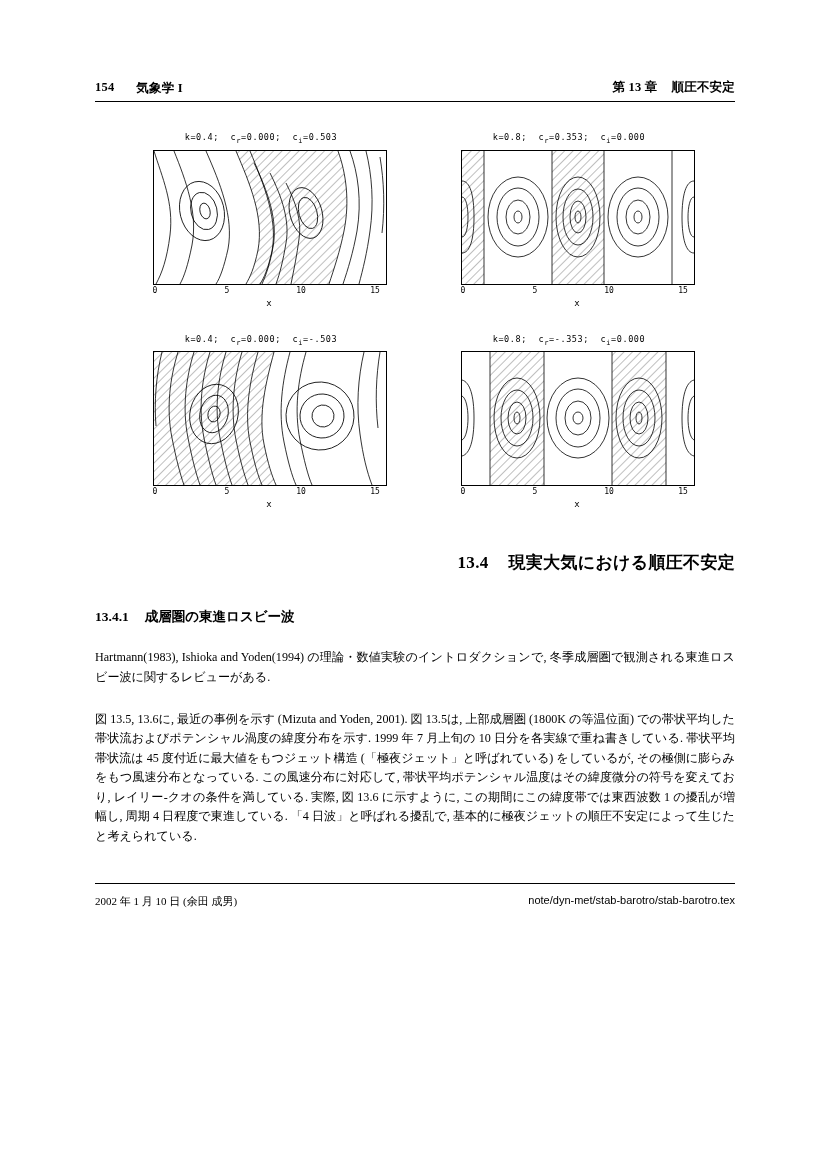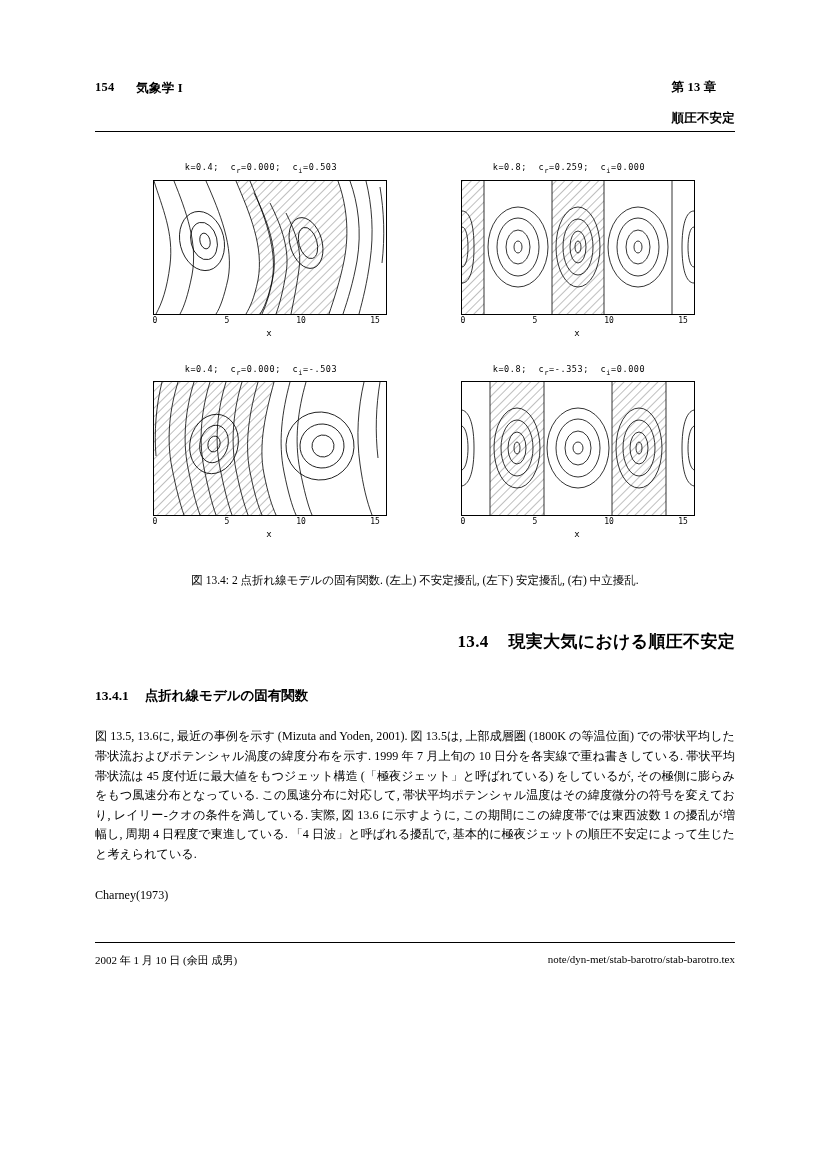--- a/index.html
+++ b/index.html
@@ -30,21 +30,21 @@
   
   .runhead {
     display: flex;
     justify-content: space-between;
     align-items: baseline;
     font-size: 12.5px;
     font-weight: bold;
     letter-spacing: 0.2px;
   }
   .runhead .left { display: flex; gap: 22px; }
-  .runhead .right { display: flex; gap: 14px; flex-direction: column; }
+  .runhead .right { display: flex; gap: 14px; }
   .rule {
     border-bottom: 1.1px solid #000;
     margin-top: 4px;
   }
   
   .figure {
     margin-top: 30px;
   }
   .panel-grid {
     display: grid;
@@ -131,21 +131,21 @@
     border-bottom: 1.1px solid #000;
     margin-top: 36px;
   }
   .footer {
     display: flex;
     justify-content: space-between;
     font-size: 11px;
     margin-top: 10px;
     text-align: center;
   }
-  .footer .right { font-family: Liberation Serif, serif; }
+  .footer .right { font-family: Liberation Sans, sans-serif; }
 </style>
 </head>
 <body>
 
 <div class="page">
   <div class="content">
 
     <div class="runhead">
       <div class="left">
         <span>154</span>
@@ -208,21 +208,21 @@
           <div class="xticks">
             <span class="xtick" style="left:2px">0</span>
             <span class="xtick" style="left:74px">5</span>
             <span class="xtick" style="left:148px">10</span>
             <span class="xtick" style="left:222px">15</span>
           </div>
           <div class="xlabel">x</div>
         </div>
 
         <div class="panel">
-          <div class="panel-title"><span>k=0.8</span>;&nbsp; <span>c</span><sub>r</sub><span>=0.259</span>;&nbsp; <span>c</span><sub>i</sub><span>=0.000</span></div>
+          <div class="panel-title"><span>k=0.8</span>;&nbsp; <span>c</span><sub>r</sub><span>=0.353</span>;&nbsp; <span>c</span><sub>i</sub><span>=0.000</span></div>
           <div class="plotbox">
 
             <svg width="232" height="133" viewBox="0 0 232 133">
               <defs>
                 <pattern id="hatchB" width="6" height="6" patternTransform="rotate(45)" patternUnits="userSpaceOnUse">
                   <line x1="0" y1="0" x2="0" y2="6" stroke="#000" stroke-width="0.5"></line>
                 </pattern>
               </defs>
               <g>
                 <rect x="0" y="0" width="22" height="133" fill="url(#hatchB)"></rect>
@@ -362,35 +362,34 @@
             <span class="xtick" style="left:2px">0</span>
             <span class="xtick" style="left:74px">5</span>
             <span class="xtick" style="left:148px">10</span>
             <span class="xtick" style="left:222px">15</span>
           </div>
           <div class="xlabel">x</div>
         </div>
 
       </div>
 
-      <div class="caption">図 13.4: 2 点折れ線モデルの固有関数. (左上) 不安定擾乱, (左下) 安定擾乱, (右) 中立擾乱.</div>
     </div>
 
     <h2 class="sec">
       <span class="num">13.4</span><span>現実大気における順圧不安定</span>
     </h2>
 
     <h3 class="subsec">
-      <span class="num">13.4.1</span><span>点折れ線モデルの固有関数</span>
+      <span class="num">13.4.1</span><span>成層圏の東進ロスビー波</span>
     </h3>
 
+    <p class="para">Hartmann(1983), Ishioka and Yoden(1994) の理論・数値実験のイントロダクションで, 冬季成層圏で観測される東進ロスビー波に関するレビューがある.</p>
     <p class="para">図 13.5, 13.6に, 最近の事例を示す (Mizuta and Yoden, 2001). 図 13.5は, 上部成層圏 (1800K の等温位面) での帯状平均した帯状流およびポテンシャル渦度の緯度分布を示す. 1999 年 7 月上旬の 10 日分を各実線で重ね書きしている. 帯状平均帯状流は 45 度付近に最大値をもつジェット構造 (「極夜ジェット」と呼ばれている) をしているが, その極側に膨らみをもつ風速分布となっている. この風速分布に対応して, 帯状平均ポテンシャル温度はその緯度微分の符号を変えており, レイリー-クオの条件を満している. 実際, 図 13.6 に示すように, この期間にこの緯度帯では東西波数 1 の擾乱が増幅し, 周期 4 日程度で東進している. 「4 日波」と呼ばれる擾乱で, 基本的に極夜ジェットの順圧不安定によって生じたと考えられている.</p>
 
 
-    <p class="para">Charney(1973)</p>
 
     <div class="footer-rule"></div>
     <div class="footer">
       <span class="left">2002 年 1 月 10 日 (余田 成男)</span>
       <span class="right">note/dyn-met/stab-barotro/stab-barotro.tex</span>
     </div>
 
   </div>
 </div>
 

